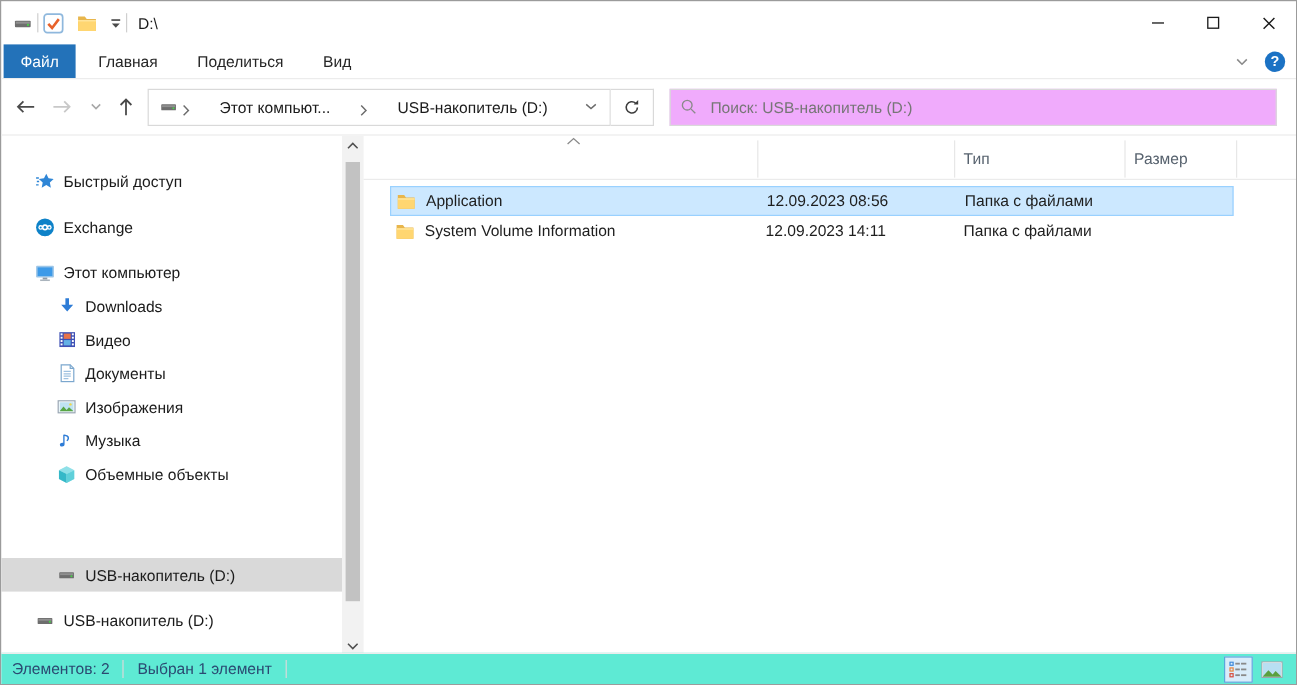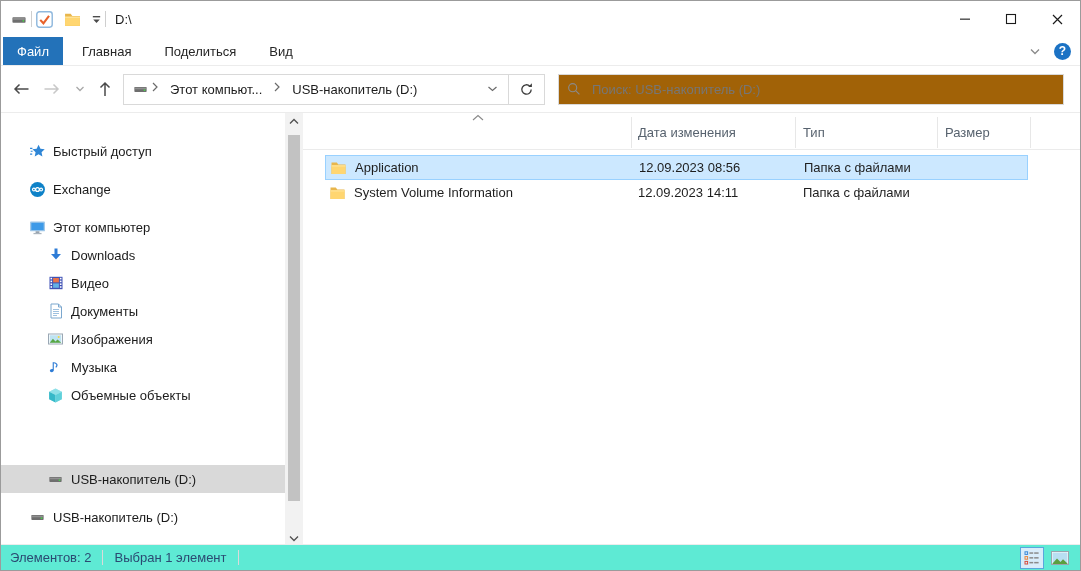--- a/index.html
+++ b/index.html
@@ -24,27 +24,27 @@
   .tab:first-child{margin-left:2px;}
   .ribbon-right{margin-left:auto;display:flex;align-items:center;gap:12px;padding-right:9px;}
   .help-circle{width:17px;height:17px;border-radius:50%;background:#1b72c4;color:#fff;
     font-size:12px;font-weight:bold;display:flex;align-items:center;justify-content:center;}
   
   .toolbar{display:flex;align-items:center;height:46px;border-bottom:1px solid #ececec;}
   .nav-group{display:flex;align-items:center;width:122px;justify-content:space-evenly;flex:none;}
   .nav-btn{display:flex;align-items:center;justify-content:center;padding:4px 2px;}
   .addr-box{display:flex;align-items:center;height:31px;box-sizing:border-box;width:386px;flex:none;
     border:1px solid #d9d9d9;background:#fff;padding:0 4px 0 8px;}
-  .addr-seg{display:flex;align-items:flex-start;gap:11px;padding:0 2px;}
+  .addr-seg{display:flex;align-items:flex-end;gap:24px;padding:0 2px;}
   .crumb{color:#1b1b1b;white-space:nowrap;}
   .addr-caret{margin-left:auto;padding:0 6px;}
   .refresh-box{display:flex;align-items:center;justify-content:center;height:31px;width:36px;flex:none;
     box-sizing:border-box;border:1px solid #d9d9d9;border-left:none;background:#fff;}
   .search-box{display:flex;align-items:center;height:31px;box-sizing:border-box;flex:1;
-    border:1px solid #d9d9d9;background:#a16207;margin-left:13px;margin-right:16px;padding:0 8px;}
+    border:1px solid #d9d9d9;background:#f0abfc;margin-left:13px;margin-right:16px;padding:0 8px;}
   .search-box input{border:none;outline:none;flex:1;font:13px "Liberation Sans",sans-serif;
     color:#1b1b1b;margin-left:9px;background:transparent;}
   .search-box input::placeholder{color:#767676;opacity:1;}
   
   .main{display:flex;height:434px;}
   .sidebar{width:284px;position:relative;flex:none;}
   .side-item{position:absolute;left:0;width:284px;height:28px;display:flex;align-items:center;
     box-sizing:border-box;cursor:default;}
   .side-item.selected{background:#d9d9d9;}
   .side-item .icon{width:17px;height:17px;flex:none;}
@@ -363,23 +363,20 @@
       </span>
     </div>
 
     <div class="filelist">
       <div class="sort-caret">
         <svg width="14" height="7">
             <path d="M2 6l5-4.5L12 6" fill="none" stroke="#8a8a8a" stroke-width="1.1"></path>
           </svg>
       </div>
       <div class="fl-header">
-        <div class="fl-col" style="left:335px;width:157px;">
-          <span class="label">Дата изменения</span>
-        </div>
         <div class="fl-col" style="left:500px;width:134px;">
           <span class="label">Тип</span>
         </div>
         <div class="fl-col" style="left:642px;width:85px;">
           <span class="label">Размер</span>
         </div>
         <span class="col-sep" style="left:328px;"></span>
         <span class="col-sep" style="left:492px;"></span>
         <span class="col-sep" style="left:634px;"></span>
         <span class="col-sep" style="left:727px;"></span>

